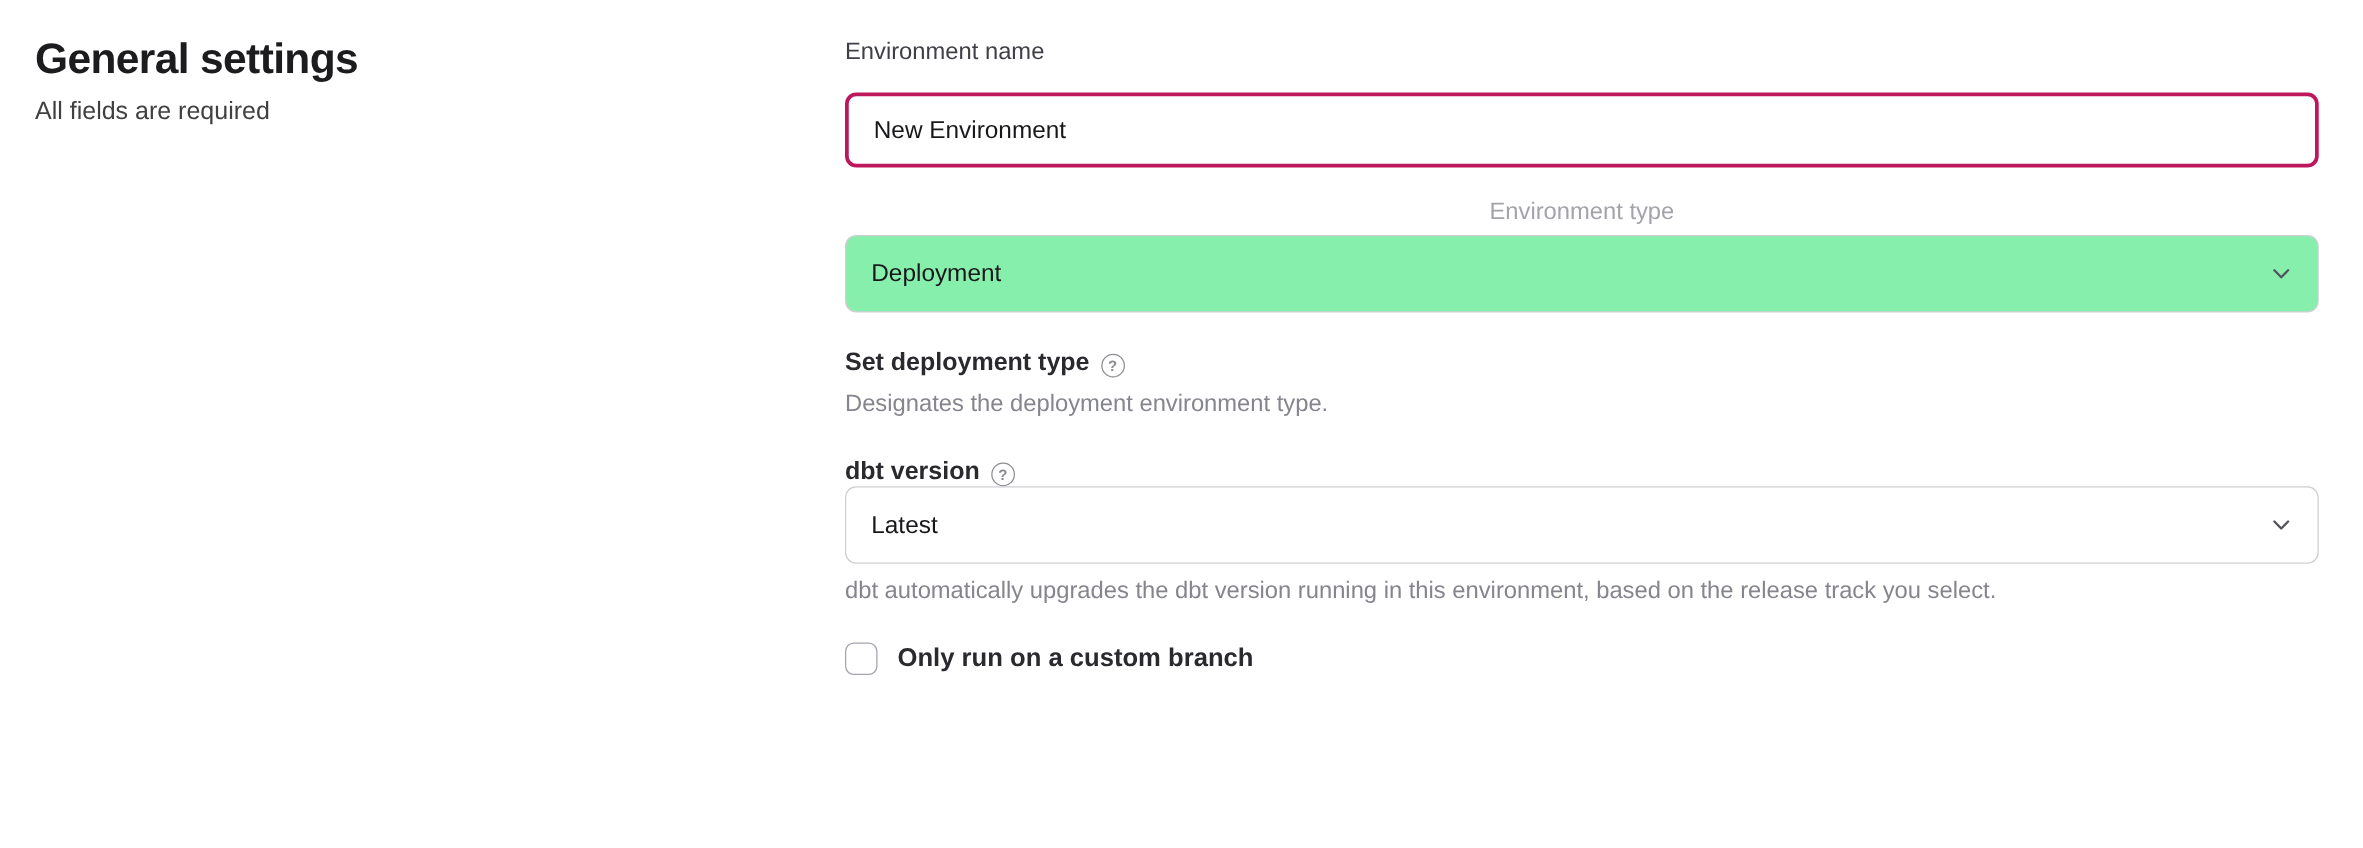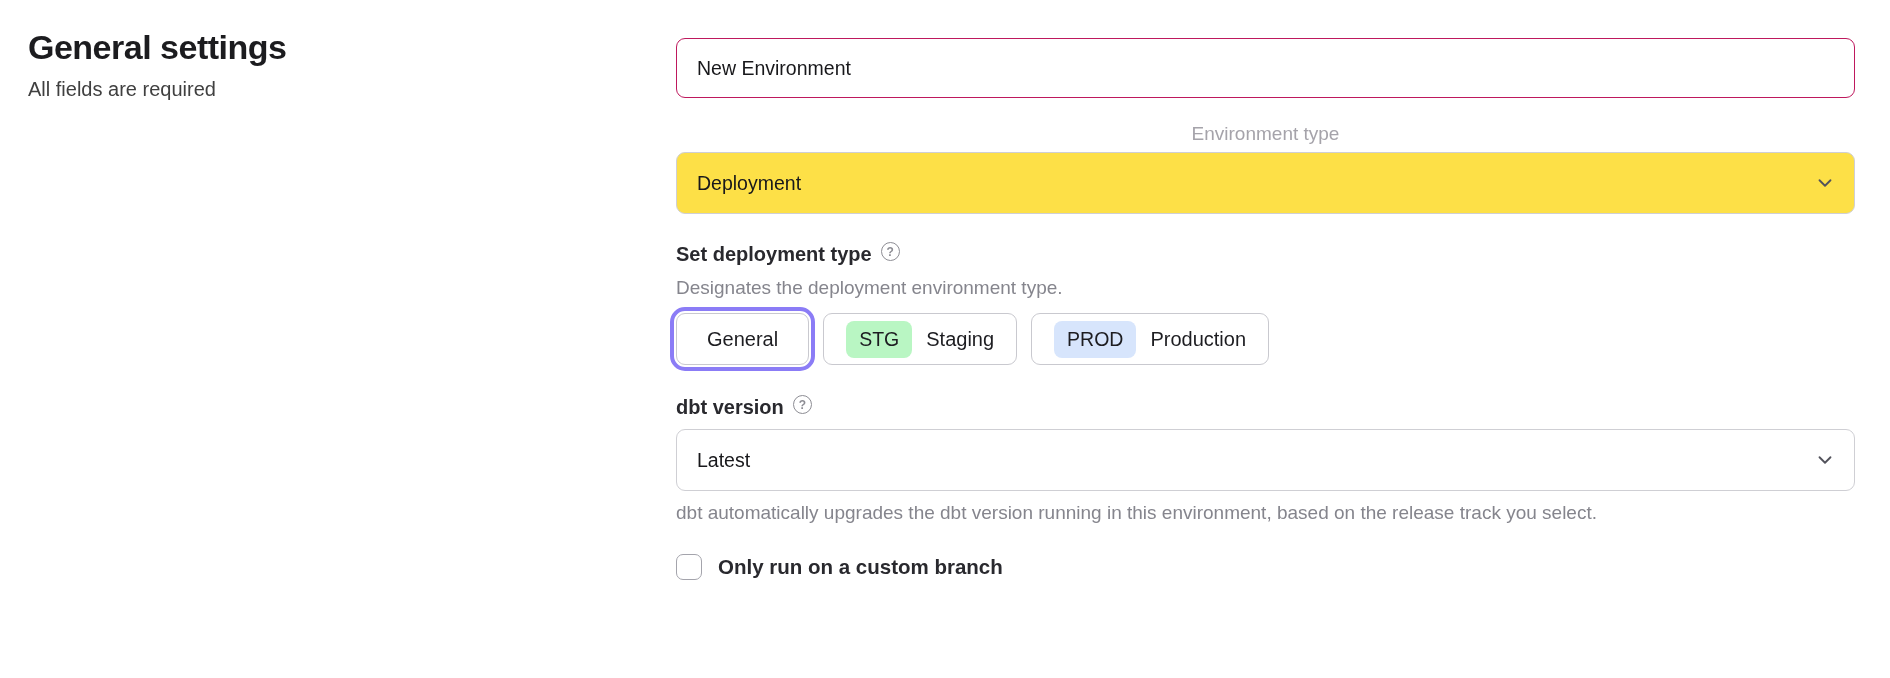--- a/index.html
+++ b/index.html
@@ -34,44 +34,44 @@
   .form-col { padding-top: 30px; width: 1179px; }
   .field-label {
     font-size: 19px;
     font-weight: 500;
     color: #3f3f46;
     line-height: 24px;
   }
   .field-label.disabled { color: #a5a3aa; text-align: center; }
   .section-label {
     display: flex;
-    align-items: flex-start;
+    align-items: flex-end;
     gap: 9px;
     font-size: 20px;
     font-weight: 700;
     color: #29292e;
     line-height: 24px;
   }
   .help-icon {
     display: inline-flex;
     align-items: center;
     justify-content: center;
     width: 19px; height: 19px;
     border: 1.5px solid #8d8d94;
     border-radius: 50%;
     font-size: 12px;
     font-weight: 600;
     color: #8d8d94;
     flex: none;
   }
   .text-input {
-    margin-top: 8px;
+    margin-top: 20px;
     width: 100%;
     height: 60px;
-    border: 1px solid #be185d;
+    border: 3px solid #be185d;
     border-radius: 9px;
     background: #ffffff;
     font-family: "Liberation Sans", sans-serif;
     font-size: 19.5px;
     color: #18181b;
     padding: 0 20px;
     outline: none;
     display: block;
   }
   .select {
@@ -82,21 +82,21 @@
     border: 1px solid #cfcfd4;
     border-radius: 9px;
     background: #ffffff;
     display: flex;
     align-items: center;
     padding: 0 52px 0 20px;
     font-size: 19.5px;
     color: #18181b;
     cursor: pointer;
   }
-  .select.disabled { background: #fde047; cursor: default; }
+  .select.disabled { background: #86efac; cursor: default; }
   .select .chevron {
     position: absolute;
     right: 18px;
     top: 50%;
     transform: translateY(-50%);
     width: 22px; height: 22px;
     display: flex; align-items: center; justify-content: center;
   }
   .helper-text {
     margin-top: 10px;
@@ -138,21 +138,21 @@
     height: 37px;
     padding: 0 13px;
     border-radius: 8px;
     font-size: 19.5px;
     font-weight: 500;
     color: #1d1d21;
   }
   .badge-stg { background: #b9f6c3; }
   .badge-prod { background: #d7e5fc; }
   .mt-label4 { margin-top: 30px; }
-  .select.white { margin-top: 10px; }
+  .select.white { margin-top: 0; }
   .checkbox-row {
     margin-top: 30px;
     display: flex;
     align-items: center;
     gap: 16px;
   }
   .checkbox {
     width: 26px; height: 26px;
     border: 1.5px solid #a4a4ac;
     border-radius: 7px;
@@ -171,51 +171,39 @@
 
 <div class="layout">
 
   <div class="left-col">
     <div class="page-title">General settings</div>
     <div class="page-subtitle">All fields are required</div>
   </div>
 
   <div class="form-col">
 
+    <div class="field-label">Environment name</div>
     <input class="text-input" type="text" value="New Environment" style="">
 
     <div class="field-label disabled mt-section" style="margin-top:24px;">Environment type</div>
     <div class="select disabled">
       <span>Deployment</span>
       <span class="chevron">
         <svg width="22" height="22" viewBox="0 0 24 24" fill="none" stroke="#52525b" stroke-width="2" stroke-linecap="round" stroke-linejoin="round">
             <polyline points="6 9 12 15 18 9"></polyline>
           </svg>
       </span>
     </div>
 
     <div class="section-label mt-section">
       <span>Set deployment type</span>
       <span class="help-icon">?</span>
     </div>
     <div class="helper-text mt-helper2">Designates the deployment environment type.</div>
 
-    <div class="btn-row">
-      <button class="type-btn selected">
-        <span>General</span>
-      </button>
-      <button class="type-btn">
-        <span class="type-badge badge-stg">STG</span>
-        <span>Staging</span>
-      </button>
-      <button class="type-btn">
-        <span class="type-badge badge-prod">PROD</span>
-        <span>Production</span>
-      </button>
-    </div>
 
     <div class="section-label mt-label4">
       <span>dbt version</span>
       <span class="help-icon">?</span>
     </div>
     <div class="select white">
       <span>Latest</span>
       <span class="chevron">
         <svg width="22" height="22" viewBox="0 0 24 24" fill="none" stroke="#52525b" stroke-width="2" stroke-linecap="round" stroke-linejoin="round">
             <polyline points="6 9 12 15 18 9"></polyline>

